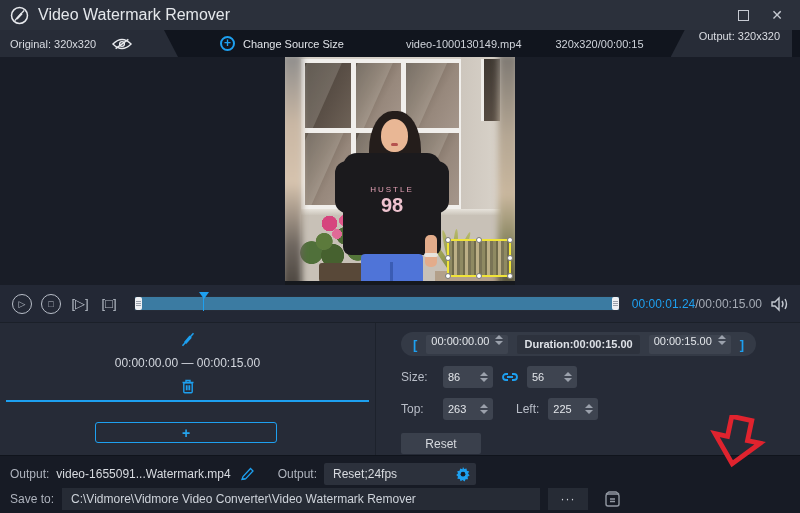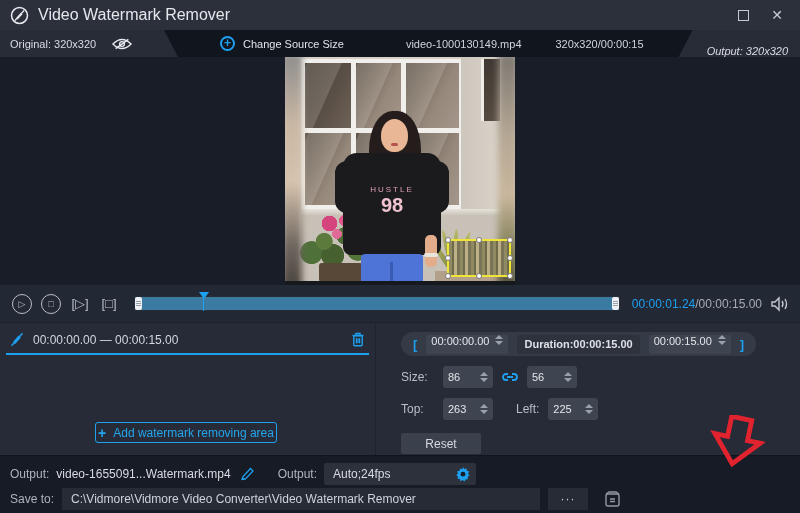--- a/index.html
+++ b/index.html
@@ -17,21 +17,21 @@
   .btn-close { width:26px; height:22px; margin-left:8px; display:flex; align-items:center; justify-content:center; color:#c6cad2; font-size:14px; cursor:pointer; }
 
   
   .toolbar { position:relative; height:27px; background:#11151e; display:flex; align-items:center; font-size:11px; }
   .tab-original { height:27px; width:178px; background:#272c37; clip-path:polygon(0 0,calc(100% - 14px) 0,100% 100%,0 100%); display:flex; align-items:center; padding:0 26px 0 10px; gap:16px; color:#d9dce2; }
   .eye-icon { width:20px; height:14px; }
   .change-source { display:flex; align-items:center; gap:8px; margin-left:42px; color:#e0e3e8; cursor:pointer; }
   .plus-circle { width:15px; height:15px; border:2px solid #1ea0f0; border-radius:50%; color:#1ea0f0; font-size:12px; line-height:11px; text-align:center; font-weight:bold; }
   .toolbar-file { margin-left:62px; color:#cfd3da; }
   .toolbar-dims { margin-left:34px; color:#cfd3da; }
-  .tab-output { position:absolute; right:0; top:0; height:27px; background:#272c37; clip-path:polygon(14px 0,100% 0,100% 100%,0 100%); display:flex; align-items:flex-end; padding:0 12px 0 28px; color:#d9dce2;font-style:italic; }
+  .tab-output { position:absolute; right:8px; top:0; height:27px; background:#272c37; clip-path:polygon(14px 0,100% 0,100% 100%,0 100%); display:flex; align-items:flex-start; padding:0 12px 0 28px; color:#d9dce2; }
 
   
   .preview { height:228px; background:#191d27; display:flex; justify-content:center; }
   .video { position:relative; width:230px; height:228px; overflow:hidden; background:#d6d0c8; }
   .v-blur-l { position:absolute; left:-3px; top:-3px; width:20px; height:234px; filter:blur(3px);
     background:linear-gradient(to bottom,#8e8d8c,#c9b7a4 30%,#d6c3ae 55%,#6e665f 82%,#4a443e); }
   .v-blur-r { position:absolute; right:-3px; top:-3px; width:20px; height:234px; filter:blur(3px);
     background:linear-gradient(to bottom,#7d7872,#b5a794 35%,#c9b79e 60%,#7a7a52 85%,#55503c); }
   .v-wall-right { position:absolute; left:176px; top:0; width:40px; height:160px; background:linear-gradient(to right,#cdc6bd,#d9d3ca); }
   .v-pane-far { position:absolute; left:196px; top:2px; width:19px; height:62px; background:linear-gradient(135deg,#3d3731,#5a4f45); border-left:3px solid #eeece8; }
@@ -81,21 +81,21 @@
   .playhead .tri { position:absolute; left:-4px; top:-4px; width:0; height:0; border-left:5px solid transparent; border-right:5px solid transparent; border-top:7px solid #1ea0f0; }
   .playhead .line { position:absolute; left:0; top:0; width:1.5px; height:15px; background:#1ea0f0; }
   .time-text { font-size:12px; white-space:nowrap; }
   .time-text .cur { color:#1ea0f0; }
   .time-text .tot { color:#a6acb6; }
   .speaker { width:20px; height:16px; margin-left:8px; color:#c3c8d0; cursor:pointer; }
 
   
   .panels { height:133px; display:flex; background:#262b37; border-top:1px solid #1b2029; }
   .left-panel { width:376px; position:relative; border-right:1px solid #1d222c; }
-  .wm-row { margin:6px 6px 0 6px; padding:3px 4px 6px 4px; display:flex; align-items:center; gap:9px; border-bottom:2px solid #1da0f0; cursor:pointer; }
+  .wm-row { margin:6px 6px 0 6px; padding:3px 4px 6px 4px; display:flex; align-items:center; gap:9px; border-bottom:2px solid #1da0f0; cursor:pointer;flex-direction:column; }
   .wm-range { flex:1; font-size:12px; color:#d3d7de; }
   .brush-icon { width:14px; height:15px; }
   .trash-icon { width:14px; height:15px; cursor:pointer; }
   .add-area-btn { position:absolute; left:95px; bottom:12px; width:182px; height:21px; border:1px solid #1ea0f0; border-radius:3px; color:#25a5ee; font-size:12px; display:flex; align-items:center; justify-content:center; gap:7px; cursor:pointer; background:transparent; }
   .add-plus { font-size:14px; font-weight:bold; }
 
   .right-panel { flex:1; padding-left:25px; font-size:12px; color:#c3c8d0; }
   .time-pill { margin-top:9px; display:inline-flex; align-items:center; background:#343a46; border-radius:12px; height:24px; padding:0 12px; gap:9px; }
   .bracket { color:#1ea0f0; font-weight:bold; font-size:13px; }
   .pill-field { background:#3e4450; border-radius:2px; height:19px; display:flex; align-items:flex-start; gap:6px; padding:0 5px; }
@@ -272,21 +272,20 @@
         </svg>
         <span class="wm-range">00:00:00.00 — 00:00:15.00</span>
         <svg class="trash-icon" viewBox="0 0 14 15">
           <path d="M1.5 3.5 h11 M5 3.5 v-2 h4 v2" fill="none" stroke="#1da0f0" stroke-width="1.4"></path>
           <rect x="2.8" y="3.8" width="8.4" height="10" rx="1" fill="none" stroke="#1da0f0" stroke-width="1.4"></rect>
           <path d="M5.4 6.2 v5 M7 6.2 v5 M8.6 6.2 v5" stroke="#1da0f0" stroke-width="1.2"></path>
         </svg>
       </div>
       <button class="add-area-btn">
         <span class="add-plus">+</span>
-        <span>Add watermark removing area</span>
       </button>
     </div>
 
     <div class="right-panel">
       <div class="time-pill">
         <span class="bracket">[</span>
         <div class="pill-field">
           <span class="val">00:00:00.00</span>
           <span class="spin">
               <span class="up"></span>
@@ -351,21 +350,21 @@
   <div class="bottombar">
     <div class="out-row1">
       <span class="o-lbl">Output:</span>
       <span class="o-file">video-1655091...Watermark.mp4</span>
       <svg class="pencil-icon" viewBox="0 0 15 14">
         <path d="M2 12.5 L3 9.5 L10.5 1.5 L13 4 L5.5 12 Z" fill="none" stroke="#1da0f0" stroke-width="1.3"></path>
         <path d="M2 12.5 L4.8 11.6" stroke="#1da0f0" stroke-width="1.3"></path>
       </svg>
       <span class="o-lbl fmt-lbl">Output:</span>
       <div class="format-combo">
-        <span class="val">Auto;24fps</span>
+        <span class="val">Reset;24fps</span>
         <svg class="gear-icon" viewBox="0 0 16 16">
           <path d="M8 1 L9.2 3 L11.5 2.4 L11.9 4.8 L14.2 5.5 L13 7.6 L14.6 9.4 L12.6 10.8 L13 13.2 L10.6 13.2 L9.6 15.4 L7.6 14 L5.6 15.2 L4.8 13 L2.4 12.8 L3 10.6 L1.2 9 L3 7.4 L2.2 5.2 L4.6 4.8 L5.2 2.5 L7.4 3.2 Z" fill="#1da0f0"></path>
           <circle cx="8" cy="8.2" r="2.4" fill="#171b25"></circle>
         </svg>
       </div>
     </div>
     <div class="out-row2">
       <span class="s-lbl">Save to:</span>
       <div class="path-input">C:\Vidmore\Vidmore Video Converter\Video Watermark Remover</div>
       <div class="browse-btn">···</div>

